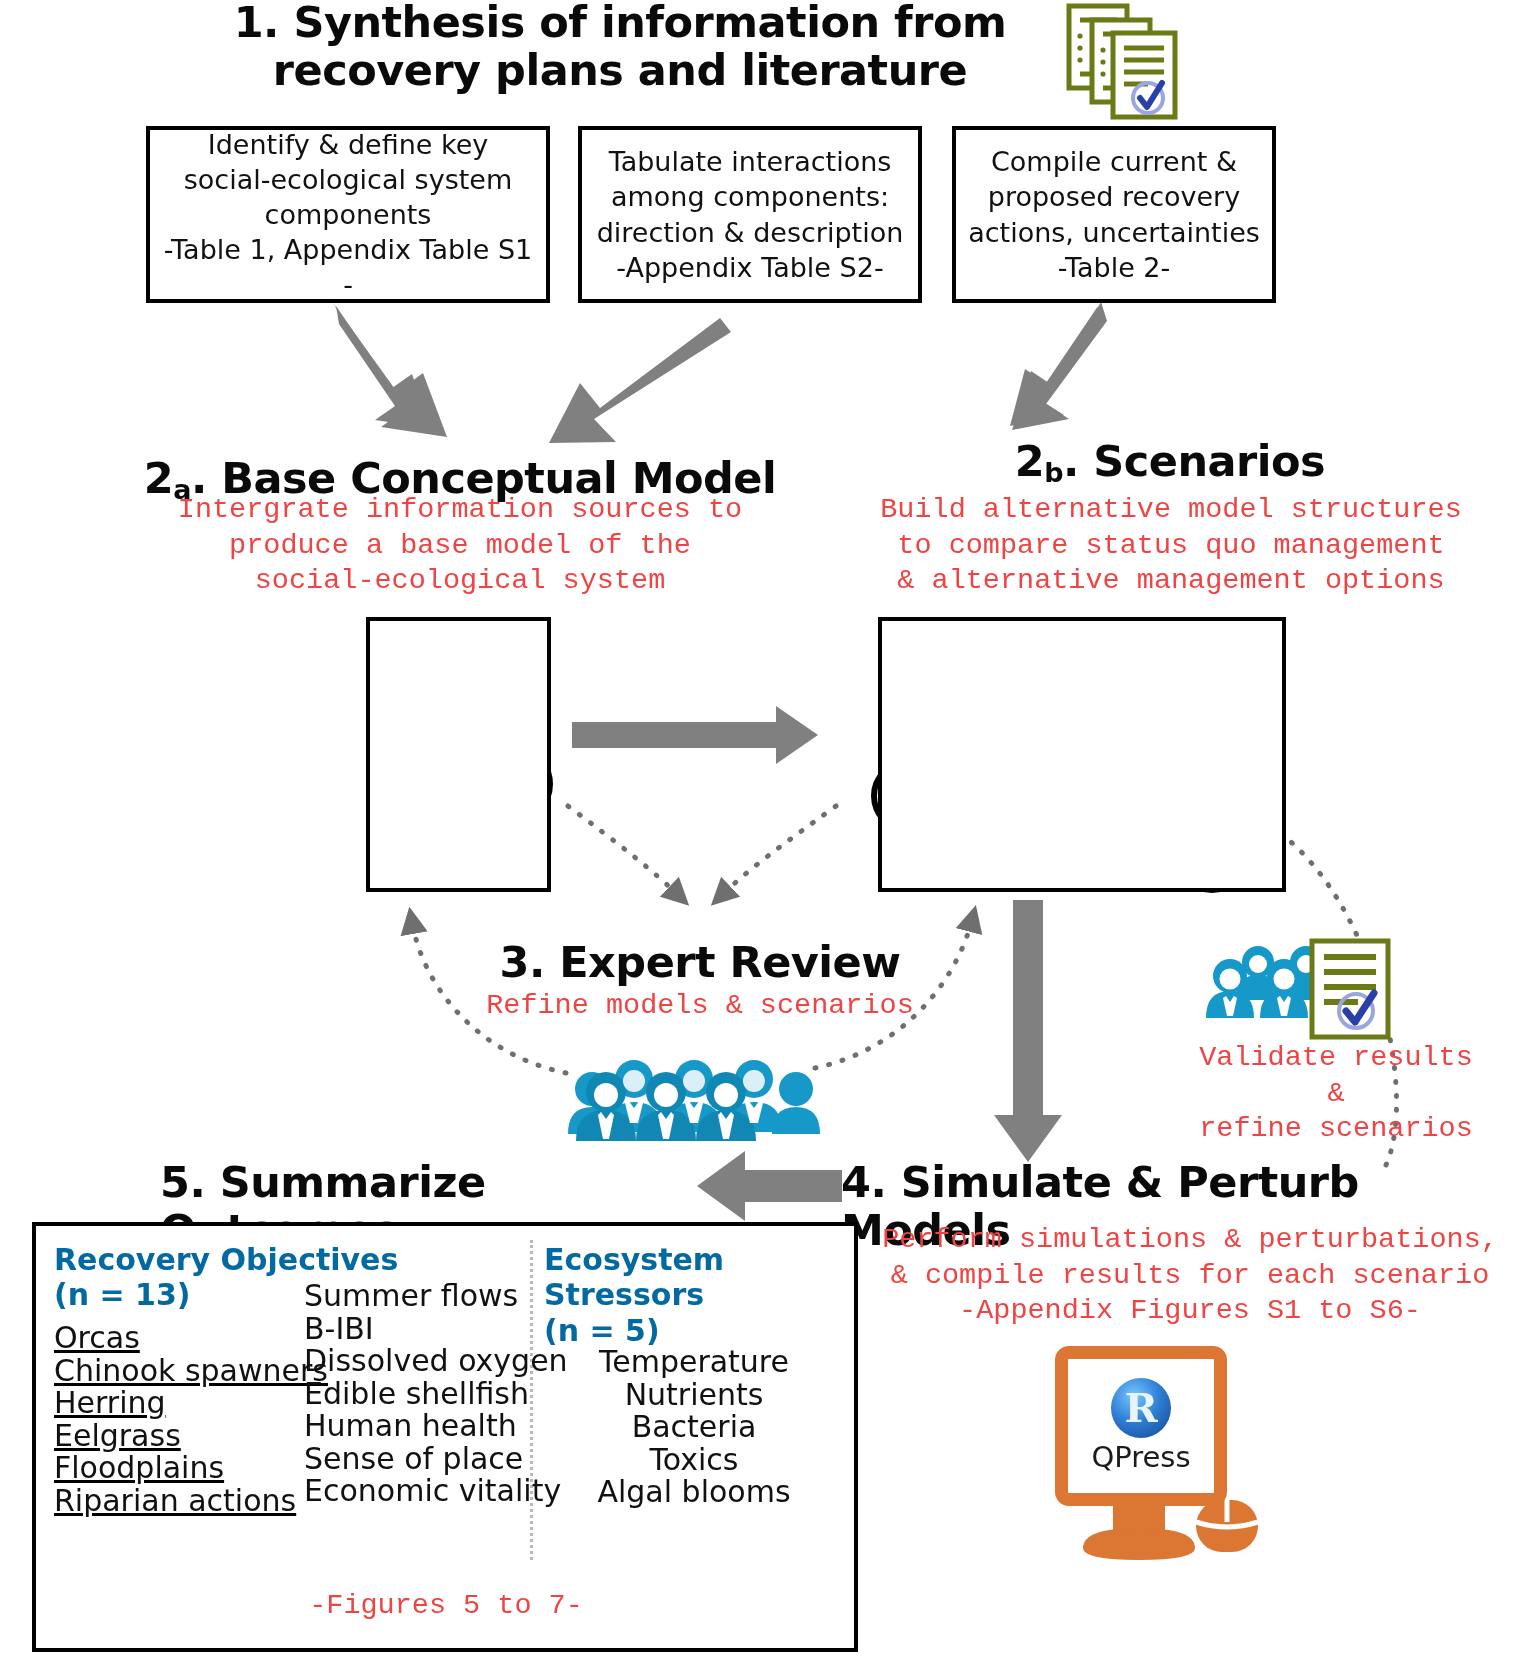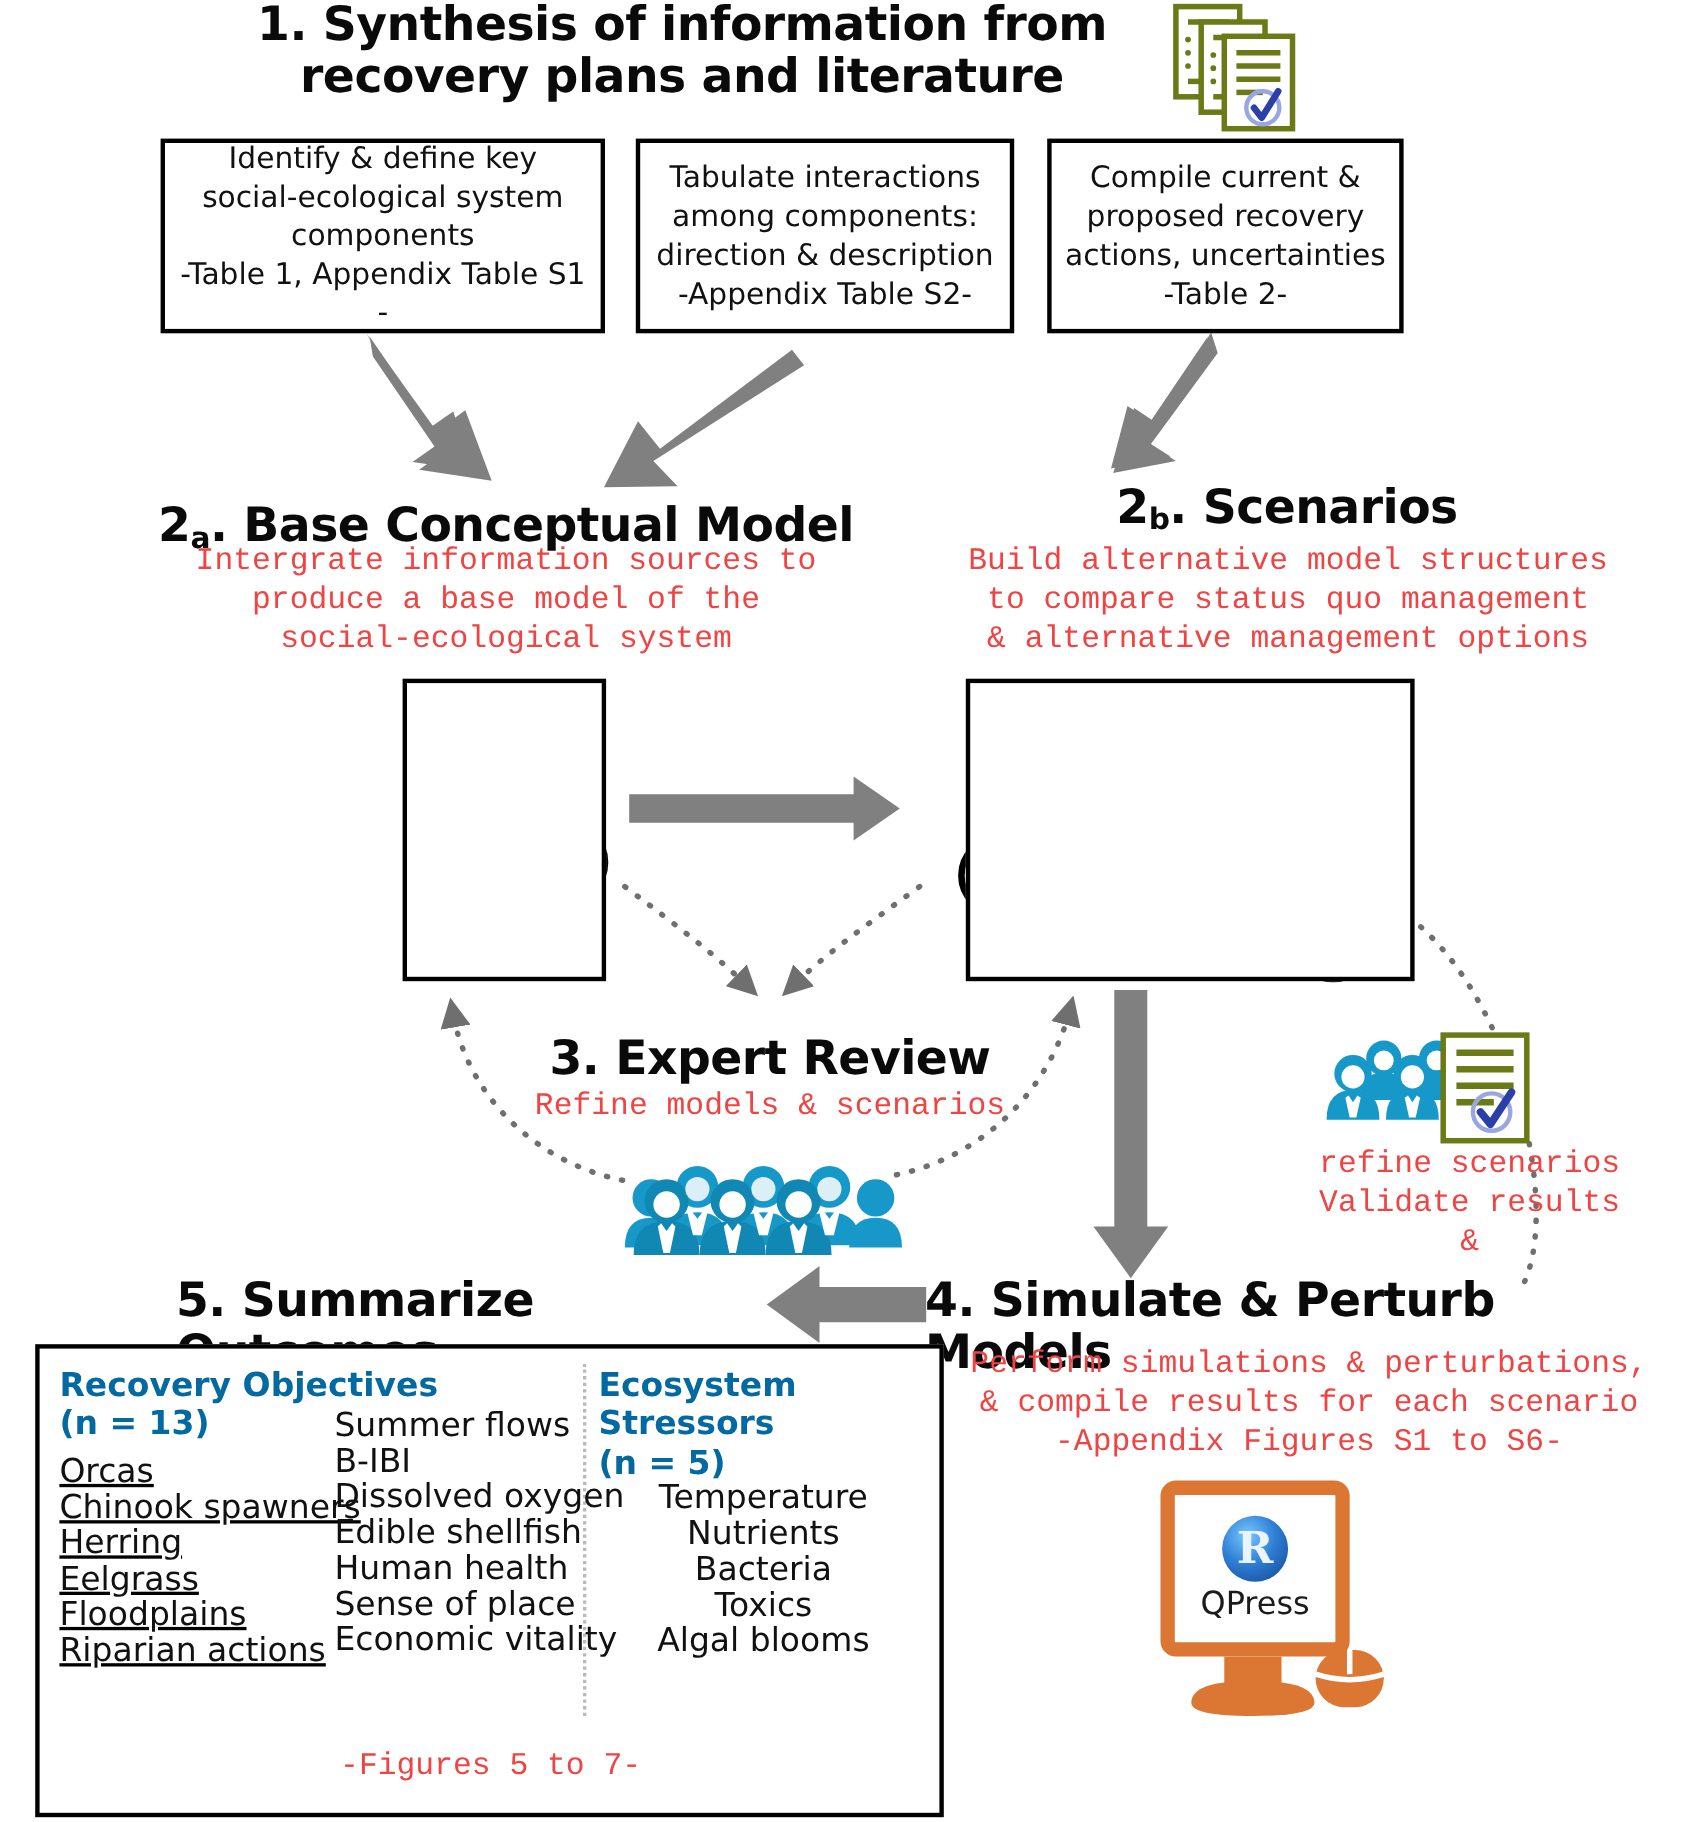--- a/index.html
+++ b/index.html
@@ -392,22 +392,22 @@
     <div>to compare status quo management</div>
     <div>&amp; alternative management options</div>
   </div>
 
   <div class="abs netbox" style="left:878px;top:617px;width:408px;height:275px;"></div>
 
   <div class="abs step-head ctr" style="left:470px;top:938px;width:460px;">3. Expert Review</div>
   <div class="abs body-txt ctr" style="left:470px;top:988px;width:460px;">Refine models &amp; scenarios</div>
 
   <div class="abs body-txt ctr" style="left:1186px;top:1040px;width:300px;">
+    <div>Validate results &amp;</div>
     <div>refine scenarios</div>
-    <div>Validate results &amp;</div>
   </div>
 
   <div class="abs step-head" style="left:160px;top:1158px;width:540px;text-align:left;">5. Summarize Outcomes</div>
 
   <div class="abs step-head" style="left:841px;top:1158px;width:700px;text-align:left;">4. Simulate &amp; Perturb Models</div>
   <div class="abs body-txt ctr" style="left:880px;top:1222px;width:620px;">
     <div>Perform simulations &amp; perturbations,</div>
     <div>&amp; compile results for each scenario</div>
     <div>-Appendix Figures S1 to S6-</div>
   </div>

